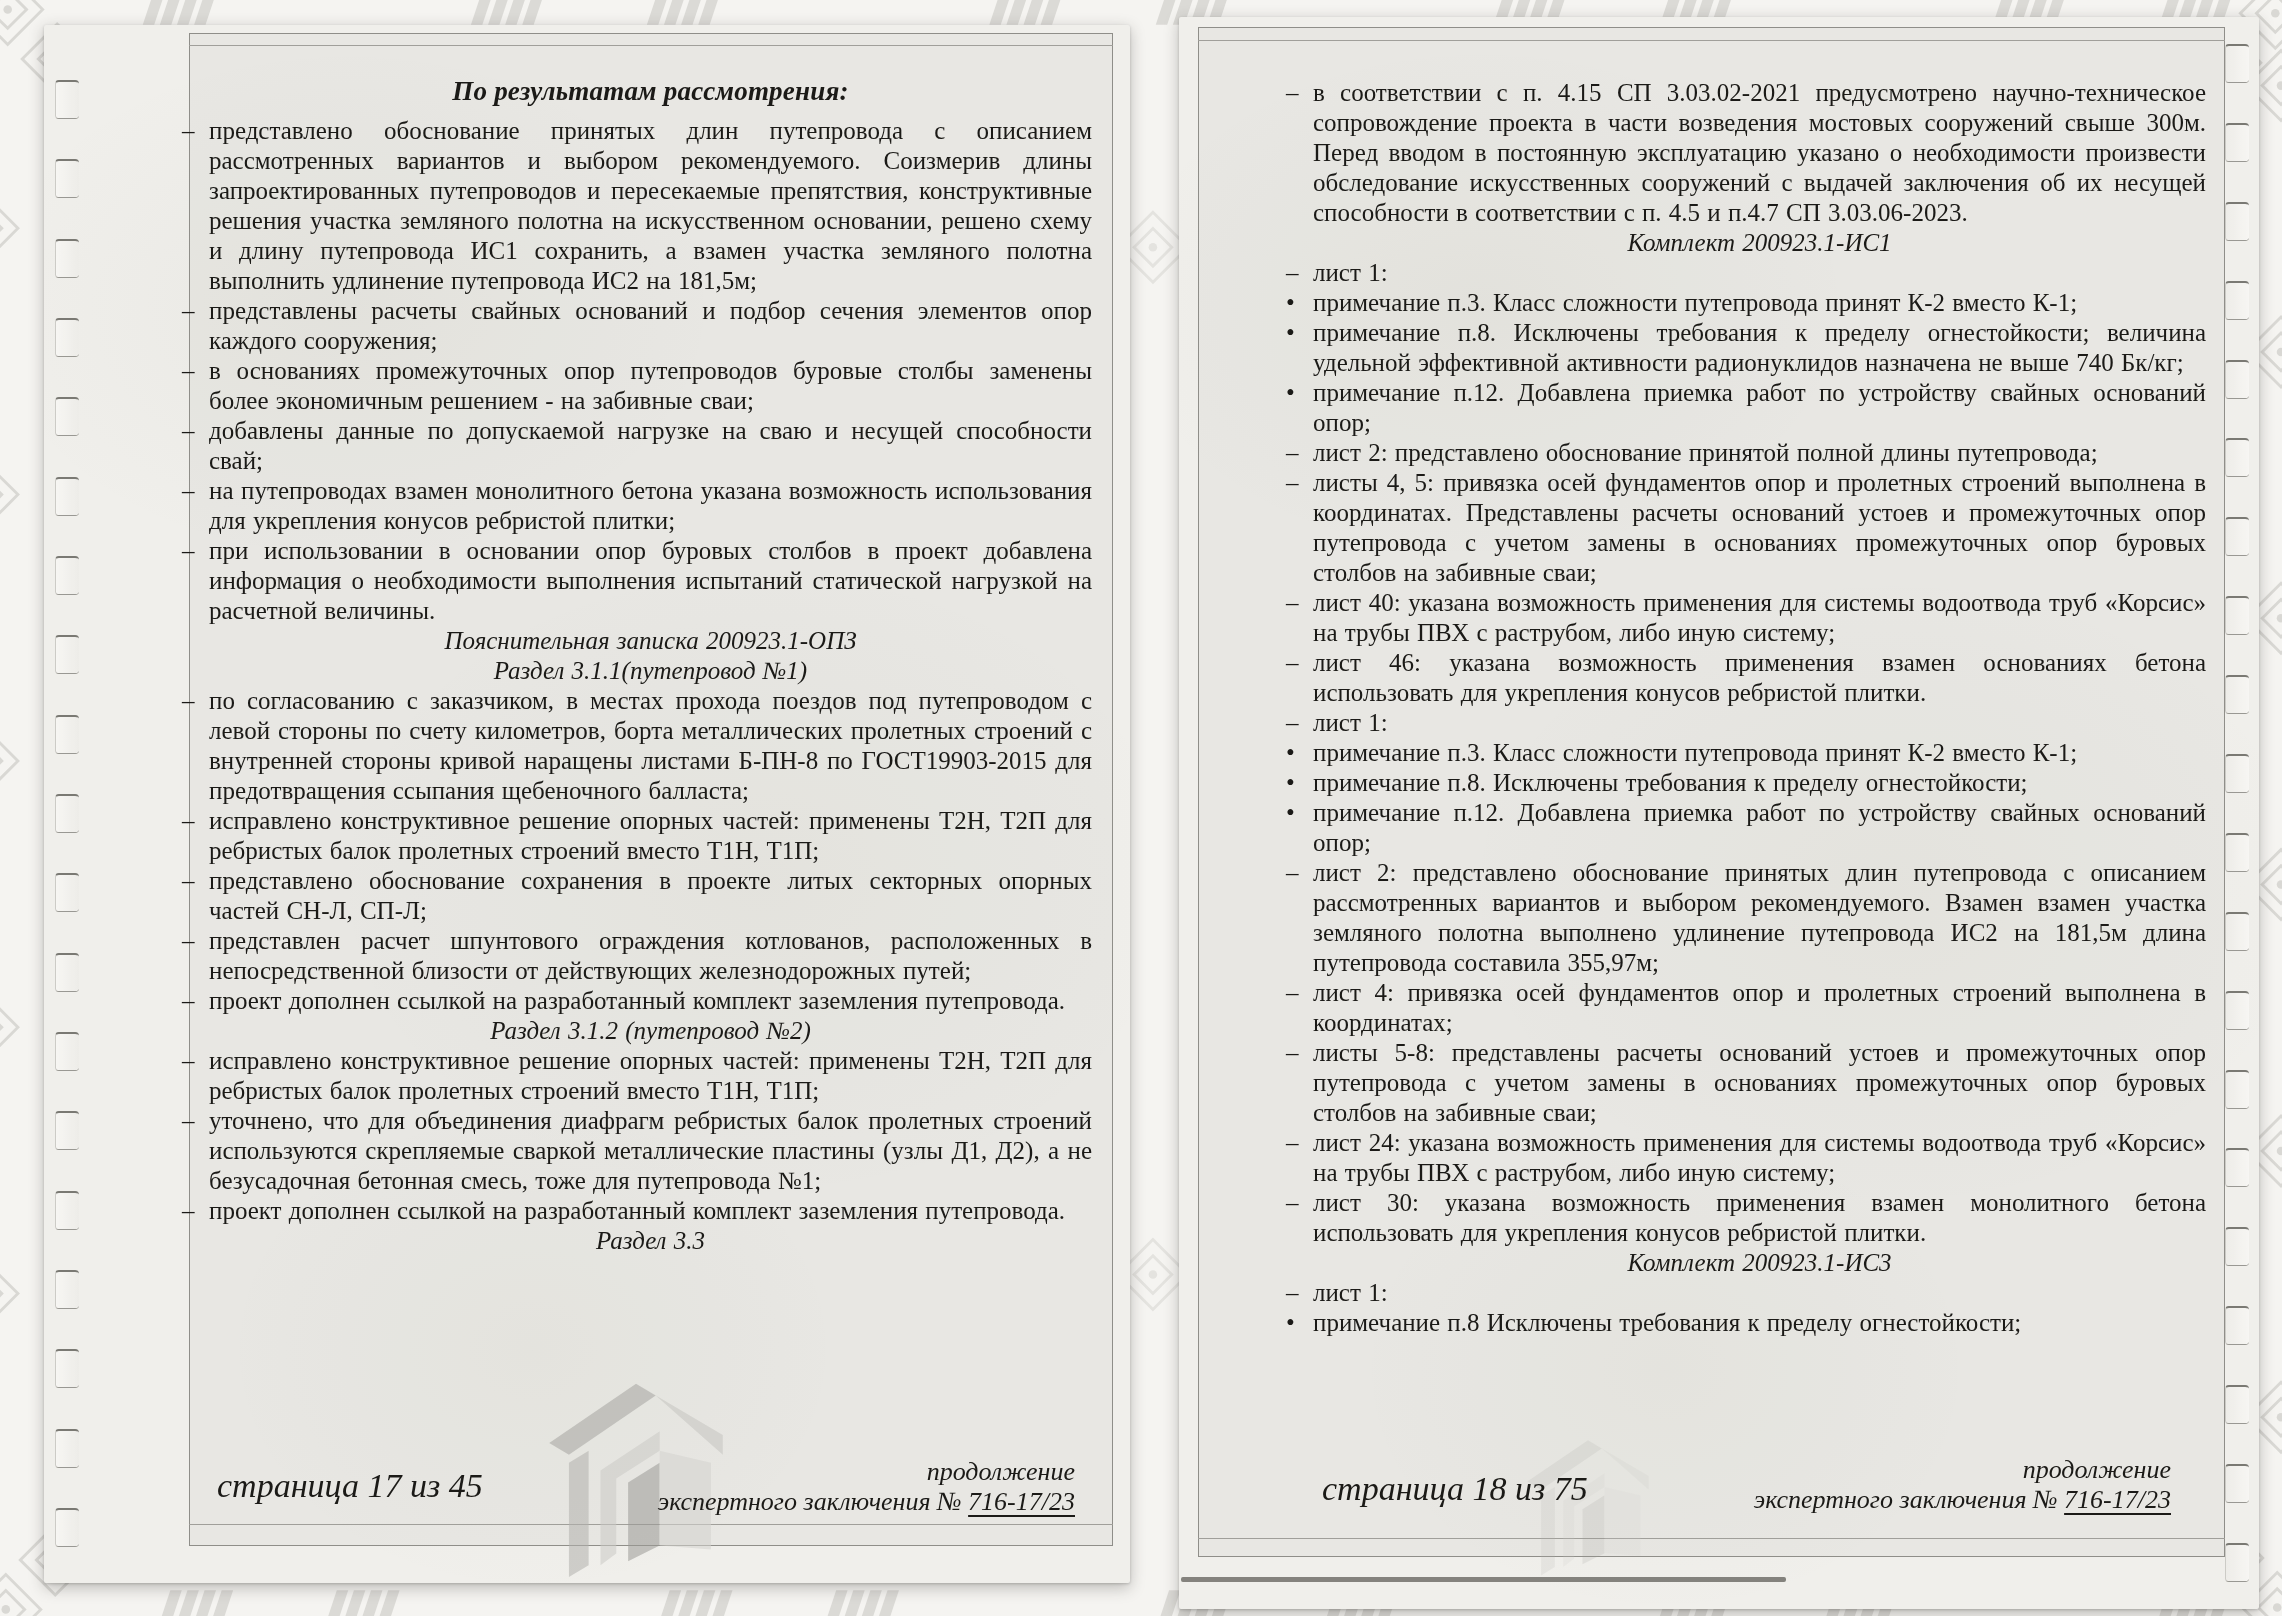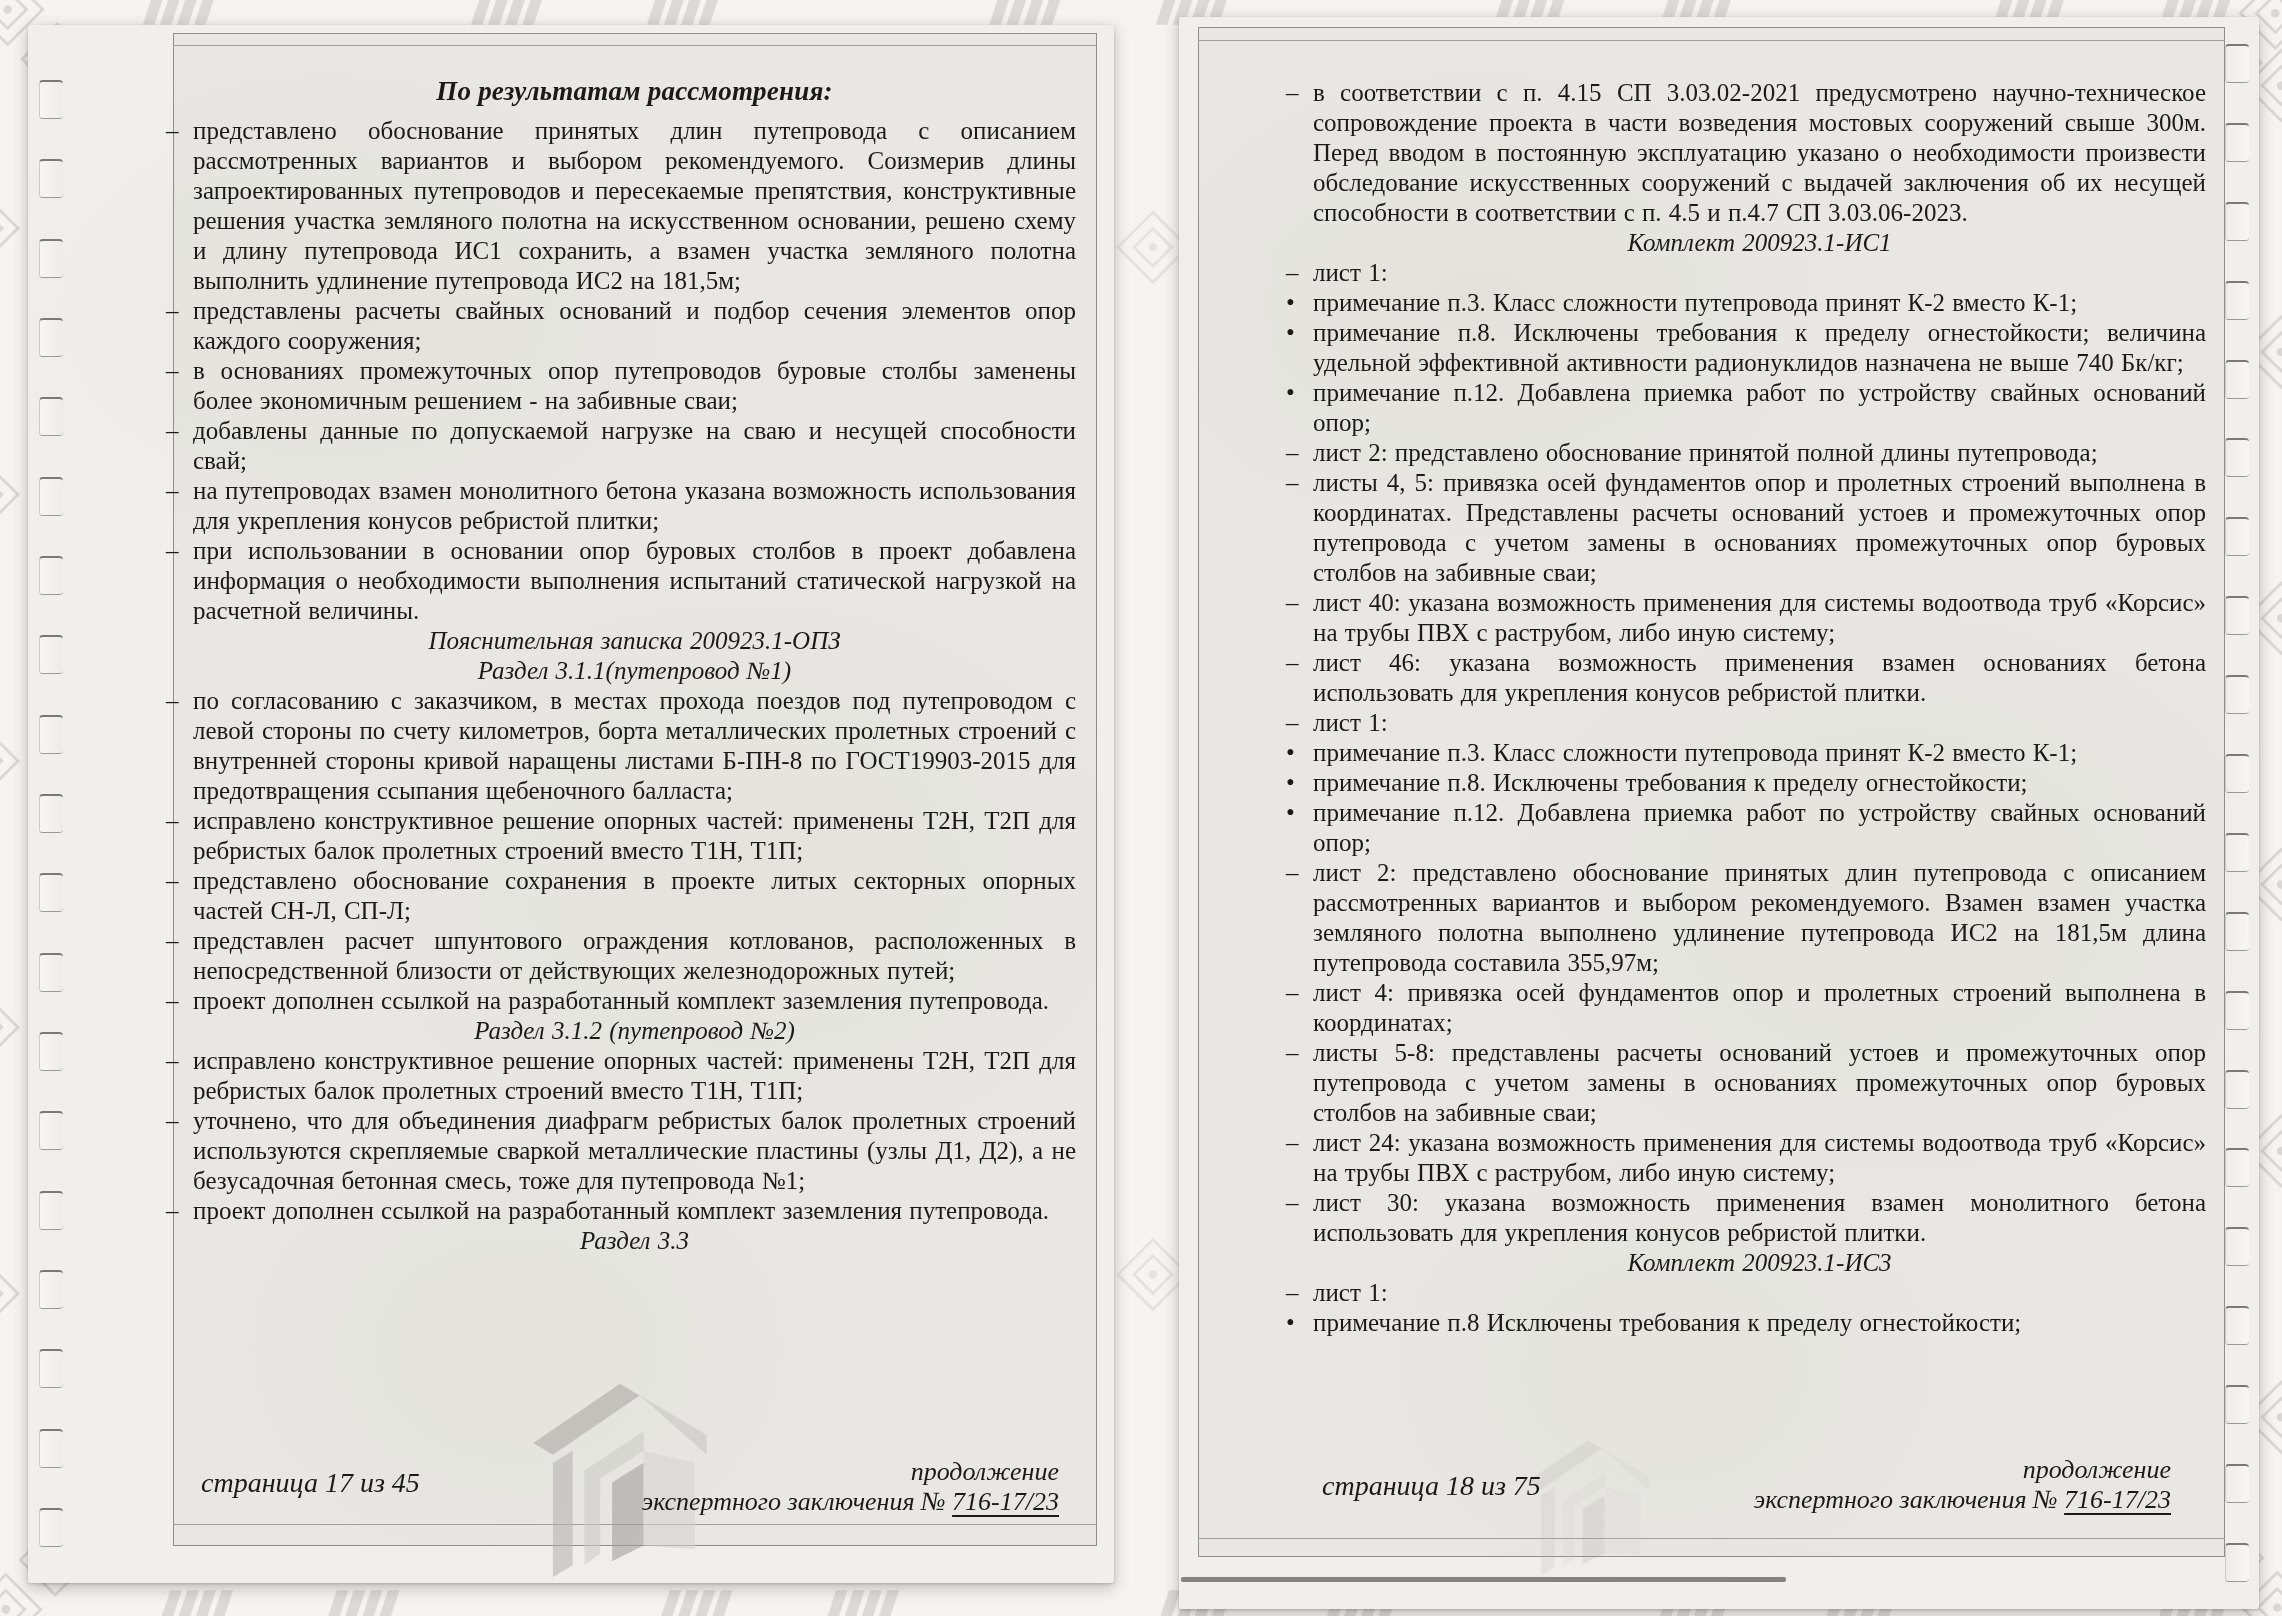--- a/index.html
+++ b/index.html
@@ -11,21 +11,21 @@
   .wm{position:absolute;left:0;top:0;z-index:0;}
   .page{
     position:absolute;z-index:1;background:
       radial-gradient(ellipse 571px 399px at 28% 18%, rgba(110,110,100,.05), transparent 65%),
       radial-gradient(ellipse 666px 495px at 66% 55%, rgba(110,110,100,.045), transparent 65%),
       radial-gradient(ellipse 476px 380px at 45% 85%, rgba(110,110,100,.04), transparent 65%),
       #f0efeb;
     box-shadow:0 4.8px 15px rgba(45,44,38,.28), 0 1px 2.9px rgba(0,0,0,.18);
     border-radius:1.9px;
   }
-  .page.left{left:28px;top:25px;width:1086px;height:1558px;}
+  .page.left{left:44px;top:25px;width:1086px;height:1558px;}
   .page.right{left:1179px;top:17px;width:1080px;height:1592px;}
   .tone{position:absolute;background:rgba(95,94,84,.05);}
   .page.left  .tone{left:145px;top:7.6px;right:17px;bottom:37px;}
   .page.right .tone{left:19px;top:9.5px;right:34px;bottom:52px;}
   .frame{position:absolute;border:1.9px solid #8f8e89;}
   .page.left  .frame{left:145px;top:7.6px;right:17px;bottom:37px;}
   .page.right .frame{left:19px;top:9.5px;right:34px;bottom:52px;}
   .frame-line{position:absolute;border-top:1.4px solid #a09f9a;}
   .page.left .frame-line.t{left:145px;right:17px;top:20px;}
   .page.left .frame-line.b{left:145px;right:17px;top:auto;bottom:58px;}
@@ -44,21 +44,21 @@
   .text-col{position:absolute;color:#1b1a17;}
   .page.left  .text-col{left:138px;top:51px;width:910px;}
   .page.right .text-col{left:107px;top:61px;width:920px;}
   .title{
     font-size:27px;font-weight:bold;font-style:italic;text-align:center;
     margin:0 0 8.6px 27px;letter-spacing:0.2px;
   }
   .item{position:relative;padding-left:27px;font-size:25px;line-height:30px;text-align:justify;word-spacing:1px;}
   .item .marker{position:absolute;left:0;top:0;}
   .item.heading{font-style:italic;text-align:center;}
-  .footer-page{position:absolute;font-size:28px;font-style:italic;color:#1b1a17;}
+  .footer-page{position:absolute;font-size:34px;font-style:italic;color:#1b1a17;}
   .page.left  .footer-page{left:173px;top:1442px;}
   .page.right .footer-page{left:143px;top:1453px;}
   .footer-cont{position:absolute;font-size:26px;font-style:italic;color:#1b1a17;text-align:right;line-height:29.5px;}
   .page.left  .footer-cont{right:55px;top:1432px;}
   .page.right .footer-cont{right:88px;top:1438px;}
   .footer-cont .num{text-decoration:underline;text-underline-offset:4.8px;}
   .logo{position:absolute;opacity:.55;}
   .page.left .logo{left:492px;top:1343px;width:200px;height:217px;}
   .page.right .logo{left:340px;top:1408px;width:138px;height:160px;opacity:.17;}
   .itext{white-space:pre-wrap;}

